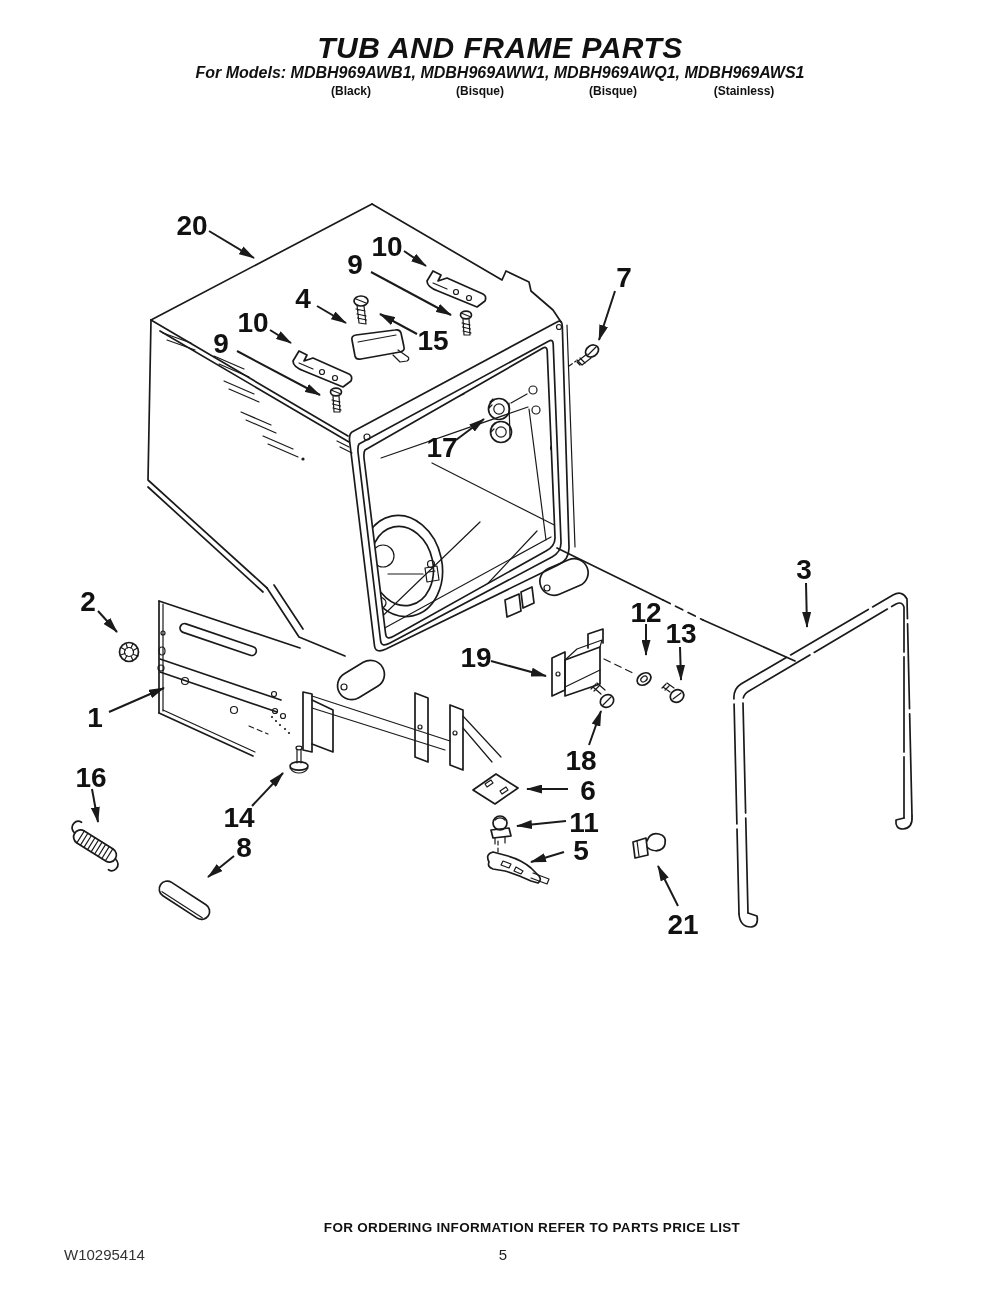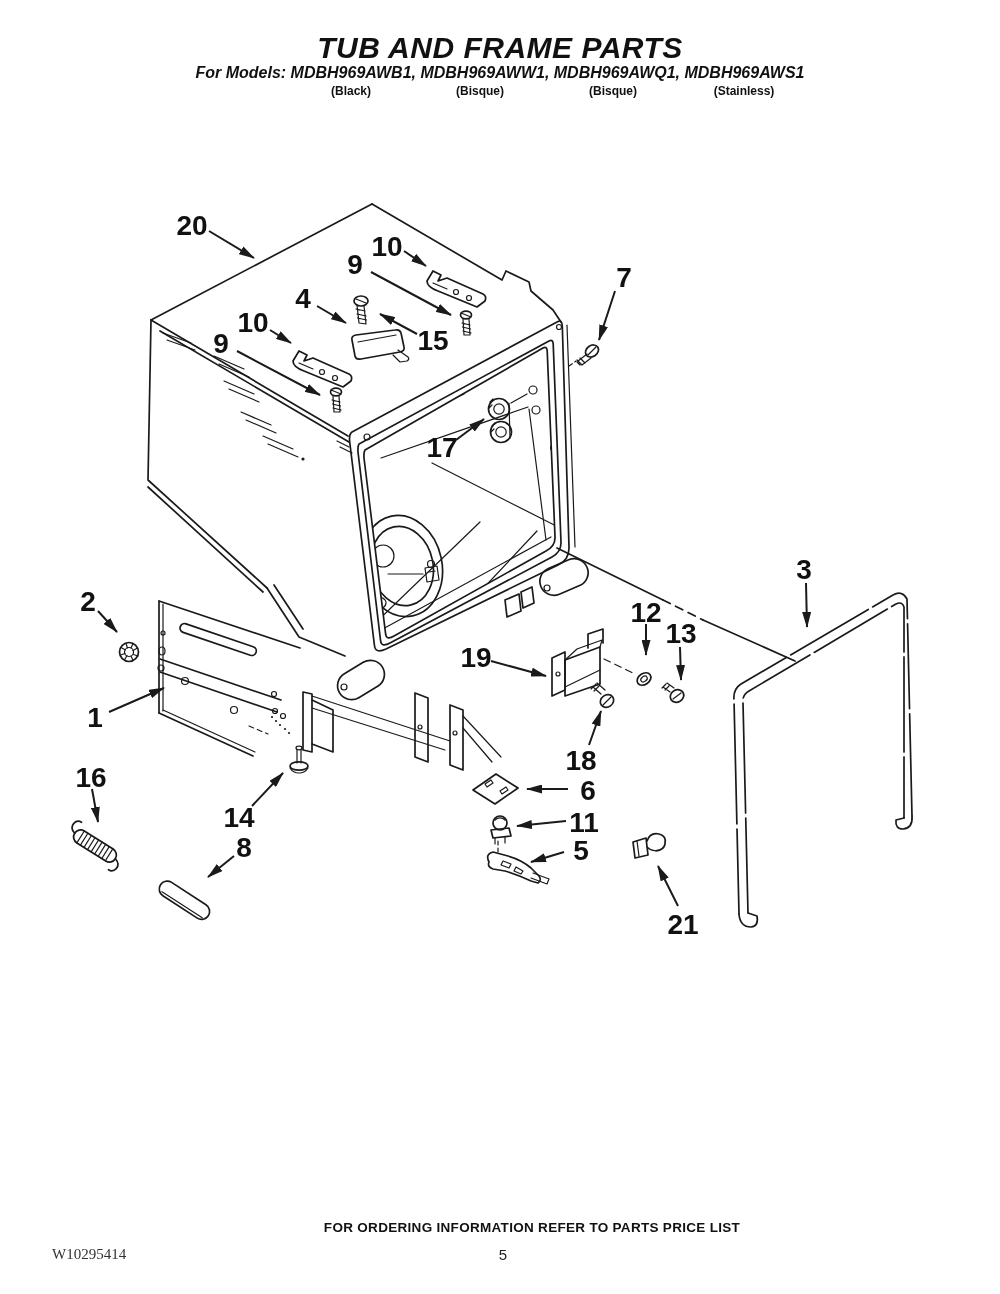--- a/index.html
+++ b/index.html
@@ -2,21 +2,21 @@
 <html><head>
 <meta charset="utf-8">
 <style>
   html,body{margin:0;padding:0;background:#ffffff;}
   body{width:1000px;height:1294px;position:relative;font-family:"Liberation Sans",sans-serif;color:#111;}
   .hdr{position:absolute;left:500px;transform:translateX(-50%);white-space:nowrap;text-align:center;font-style:italic;}
   #title{top:31px;font-size:30px;font-weight:bold;letter-spacing:.5px;}
   #models{top:64px;font-size:16px;font-weight:bold;}
   .finish{position:absolute;top:84px;transform:translateX(-50%);font-size:12px;font-weight:bold;white-space:nowrap;}
   #footnote{position:absolute;left:508px;top:1220px;transform:translateX(-50%);font-size:13.5px;font-weight:bold;letter-spacing:.3px;white-space:nowrap;margin-left:24px;}
-  #docnum{position:absolute;left:52px;top:1246px;font-size:15px;color:#333;font-family:Liberation Serif, serif;}
+  #docnum{position:absolute;left:64px;top:1246px;font-size:15px;color:#333;}
   #pagenum{position:absolute;left:503px;top:1246px;transform:translateX(-50%);font-size:15px;color:#222;}
   svg{position:absolute;left:0;top:0;}
   .ln{fill:none;stroke:#1a1a1a;stroke-width:1.7;stroke-linecap:round;stroke-linejoin:round;}
   .tn{fill:none;stroke:#1a1a1a;stroke-width:1.2;stroke-linecap:round;stroke-linejoin:round;}
   .fl{fill:#1a1a1a;stroke:none;}
   .ldr{fill:none;stroke:#1a1a1a;stroke-width:2;marker-end:url(#ah);}
   .co{font-family:"Liberation Sans",sans-serif;font-size:28px;font-weight:bold;fill:#111;text-anchor:middle;}
 </style>
 </head>
 <body>

